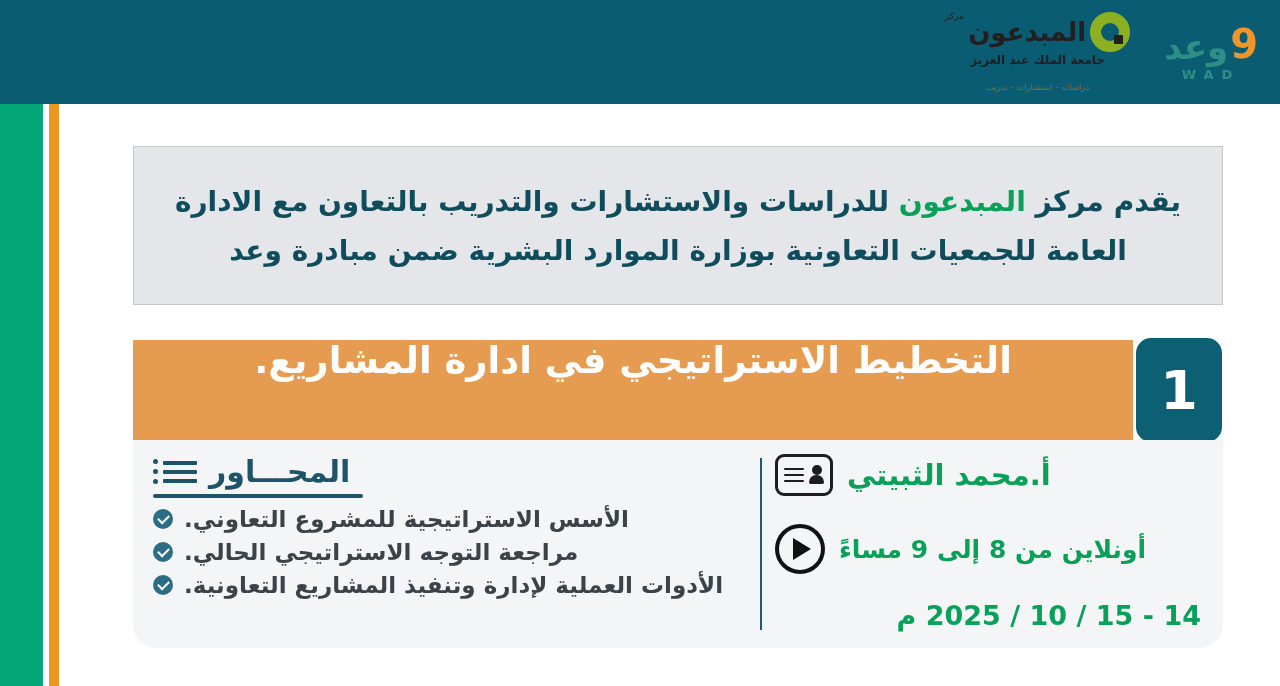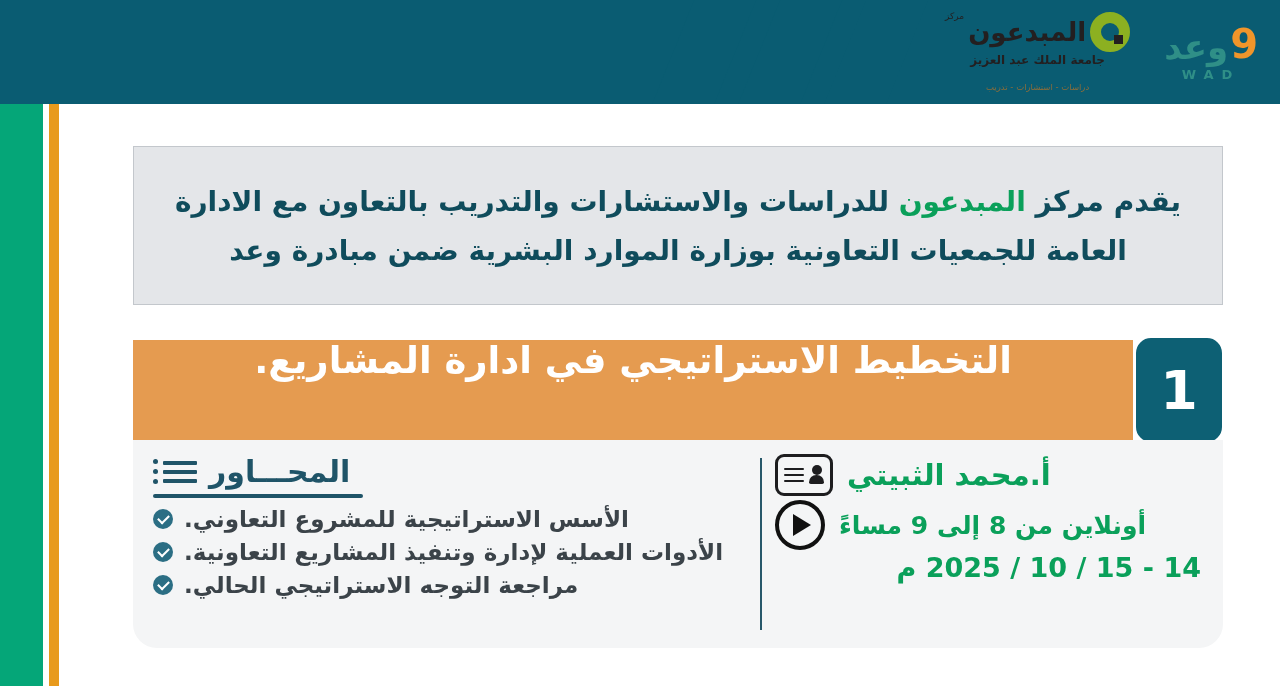--- a/index.html
+++ b/index.html
@@ -101,21 +101,21 @@
     position:absolute;left:133px;top:440px;width:1090px;height:208px;
     background:#f4f5f6;border-radius:0 0 24px 24px;
   }
   .panel-split{
     position:absolute;left:627px;top:18px;width:2px;height:172px;background:#27586a;
   }
 
   
   .col-right{
     position:absolute;right:18px;top:14px;width:430px;
-    display:flex;flex-direction:column;gap:0;align-items:flex-end;
+    display:flex;flex-direction:column;gap:24px;align-items:flex-end;
   }
   .trainer-line{display:flex;align-items:center;gap:14px;flex-direction:row-reverse;}
   .trainer-name{font-size:29px;font-weight:bold;color:#0aa05a;direction:rtl;}
   .id-icon{
     width:58px;height:42px;border:3.5px solid #1d1d1f;border-radius:9px;
     display:flex;align-items:center;gap:5px;padding:0 6px;box-sizing:border-box;
   }
   .id-icon .person{
     width:15px;height:20px;position:relative;flex:0 0 auto;
   }
@@ -270,22 +270,22 @@
         <span class="topics-title">المحـــاور</span>
       </div>
       <div class="topics-underline"></div>
 
       <div class="topic-item">
         <span class="check"></span>
         <span class="topic-text">الأسس الاستراتيجية للمشروع التعاوني.</span>
       </div>
       <div class="topic-item">
         <span class="check"></span>
-        <span class="topic-text">الأدوات العملية لإدارة وتنفيذ المشاريع التعاونية.</span>
+        <span class="topic-text">مراجعة التوجه الاستراتيجي الحالي.</span>
       </div>
       <div class="topic-item">
         <span class="check"></span>
-        <span class="topic-text">مراجعة التوجه الاستراتيجي الحالي.</span>
+        <span class="topic-text">الأدوات العملية لإدارة وتنفيذ المشاريع التعاونية.</span>
       </div>
     </div>
   </div>
 
 </div>
 
 </body></html>

